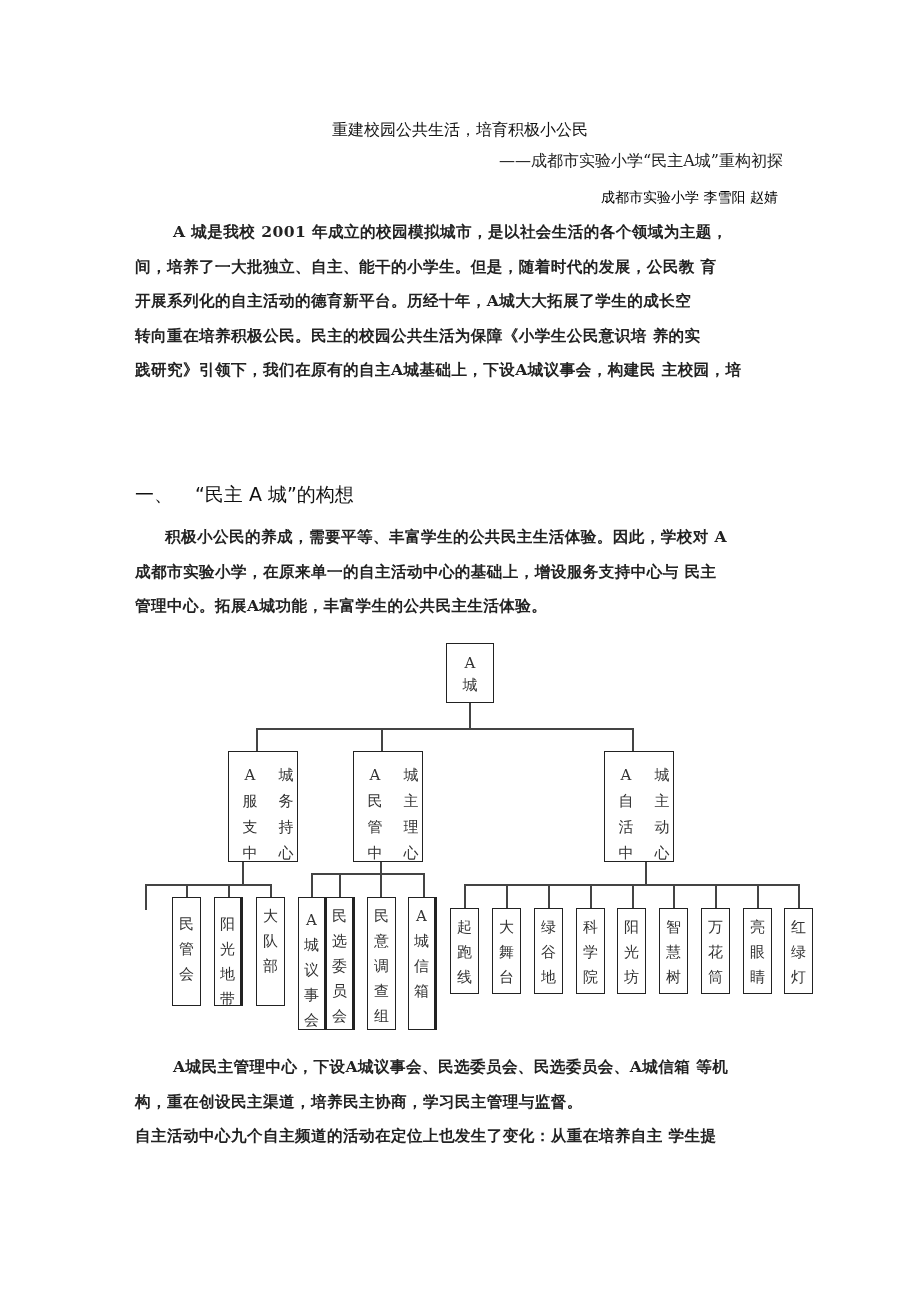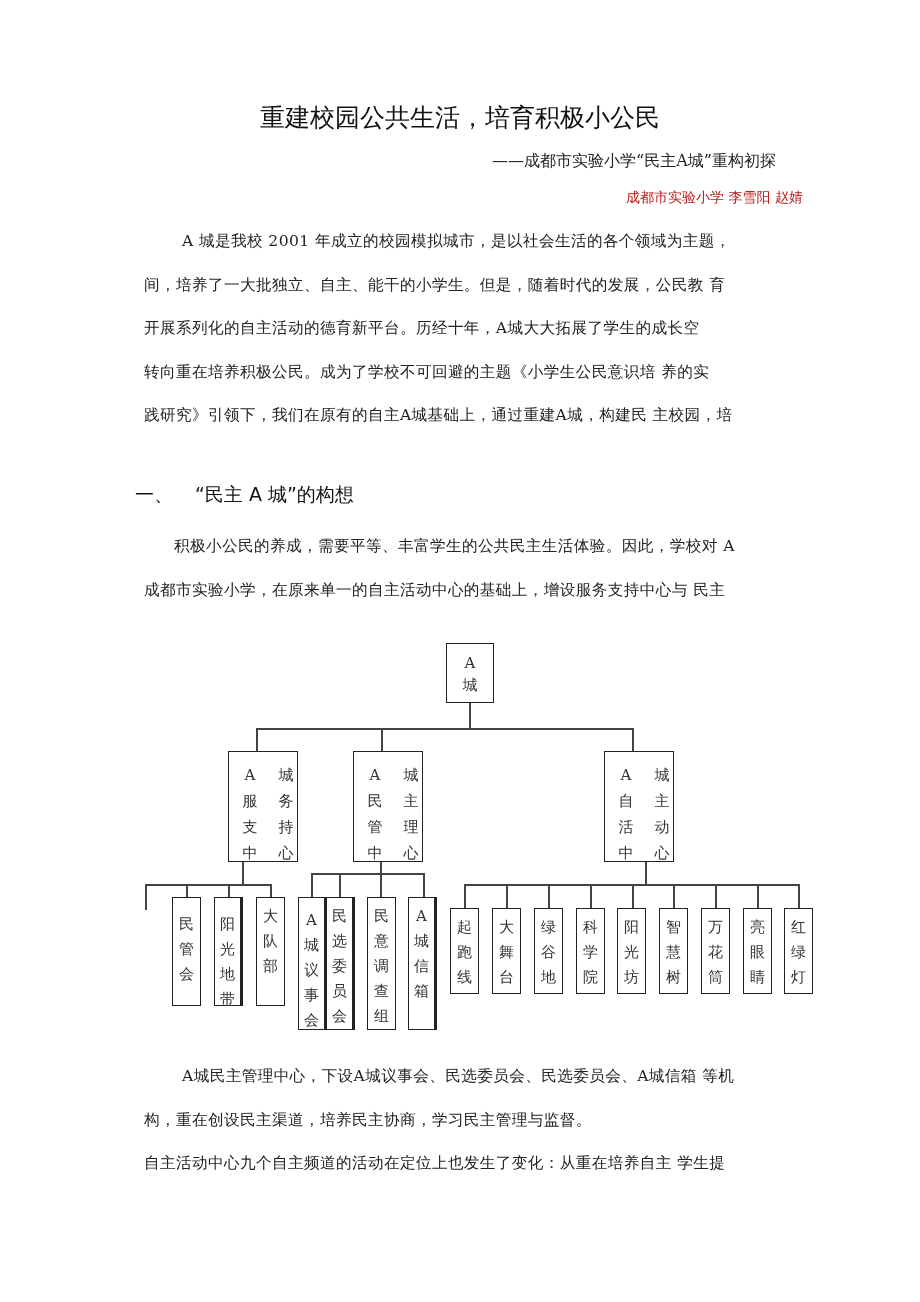--- a/index.html
+++ b/index.html
@@ -1,24 +1,24 @@
 <!DOCTYPE html>
 <html><head>
 <meta charset="utf-8">
 <style>
   html, body { margin: 0; padding: 0; background: #ffffff; }
   body { width: 920px; height: 1302px; position: relative; overflow: hidden;
          font-family: "DejaVu Serif", "Liberation Serif", serif; color: #1a1a1a; }
   .abs { position: absolute; }
-  .title { left: 0; width: 920px; top: 104px; text-align: center; font-family: "DejaVu Sans", "Liberation Sans", sans-serif;
-           font-size: 25px; line-height: 28px; color: #111; }
-  .subtitle { right: 144px; top: 150px; font-size: 16px; line-height: 22px; color: #222; }
-  .author { right: 117px; top: 186px; font-family: "DejaVu Sans", "Liberation Sans", sans-serif; font-size: 14px; line-height: 22px; color: #b91c1c; }
+  .title { left: 0; width: 920px; top: 116px; text-align: center; font-family: "DejaVu Sans", "Liberation Sans", sans-serif;
+           font-size: 16px; line-height: 28px; color: #111; }
+  .subtitle { right: 137px; top: 150px; font-size: 16px; line-height: 22px; color: #222; }
+  .author { right: 142px; top: 186px; font-family: "DejaVu Sans", "Liberation Sans", sans-serif; font-size: 14px; line-height: 22px; color: #000000; }
   .para { left: 135px; width: 680px; font-size: 15.6px; line-height: 34.5px; color: #222; letter-spacing: 0.4px; }
-  .para p { margin: 9px; }
+  .para p { margin: 0; font-weight: bold; }
   .indent { text-indent: 38px; }
   .heading { left: 135px; top: 480px; font-family: "DejaVu Sans", "Liberation Sans", sans-serif; font-size: 19px; line-height: 28px; color: #111; }
   .heading .num { display: inline-block; width: 60px; }
   
   .box { position: absolute; border: 1.5px solid #222; background: #fff; box-sizing: border-box; }
   .box.thick { border-right-width: 3px; }
   .ln { position: absolute; background: #444; }
   .grid2 { position: absolute; left: 10px; top: 12px; display: grid; grid-template-columns: 22px 22px; column-gap: 14px;
            row-gap: 4px; font-size: 15px; line-height: 22px; color: #333; text-align: center; }
   .leaf { position: absolute; font-size: 15px; line-height: 25px; color: #333; text-align: center; left: 0; right: 0; top: 8px; }
@@ -28,31 +28,32 @@
 <body>
 
 <div class="abs title">重建校园公共生活，培育积极小公民</div>
 <div class="abs subtitle">——成都市实验小学“民主A城”重构初探</div>
 <div class="abs author">成都市实验小学  李雪阳  赵婧</div>
 
 <div class="abs para" style="top:215px;">
   <p class="indent">A 城是我校 2001 年成立的校园模拟城市，是以社会生活的各个领域为主题，</p>
   <p>间，培养了一大批独立、自主、能干的小学生。但是，随着时代的发展，公民教 育</p>
   <p>开展系列化的自主活动的德育新平台。历经十年，A城大大拓展了学生的成长空</p>
-  <p>转向重在培养积极公民。成为了学校不可回避的主题《小学生公民意识培 养的实</p>
-  <p>践研究》引领下，我们在原有的自主A城基础上，通过重建A城，构建民 主校园，培</p>
+  <p>转向重在培养积极公民。民主的校园公共生活为保障《小学生公民意识培 养的实</p>
+  <p>践研究》引领下，我们在原有的自主A城基础上，下设A城议事会，构建民 主校园，培</p>
 </div>
 
 <div class="abs heading">
   <span class="num">一、</span><span>“民主 A 城”的构想</span>
 </div>
 
 <div class="abs para" style="top:520px;">
   <p class="indent" style="text-indent:30px;">积极小公民的养成，需要平等、丰富学生的公共民主生活体验。因此，学校对 A</p>
   <p>成都市实验小学，在原来单一的自主活动中心的基础上，增设服务支持中心与 民主</p>
+  <p>管理中心。拓展A城功能，丰富学生的公共民主生活体验。</p>
 </div>
 
 <div>
 
   <div class="box" style="left:446px;top:643px;width:48px;height:60px;">
     <div class="leaf" style="top:8px;line-height:22px;">
       <span>A</span>
       <span>城</span>
     </div>
   </div>

